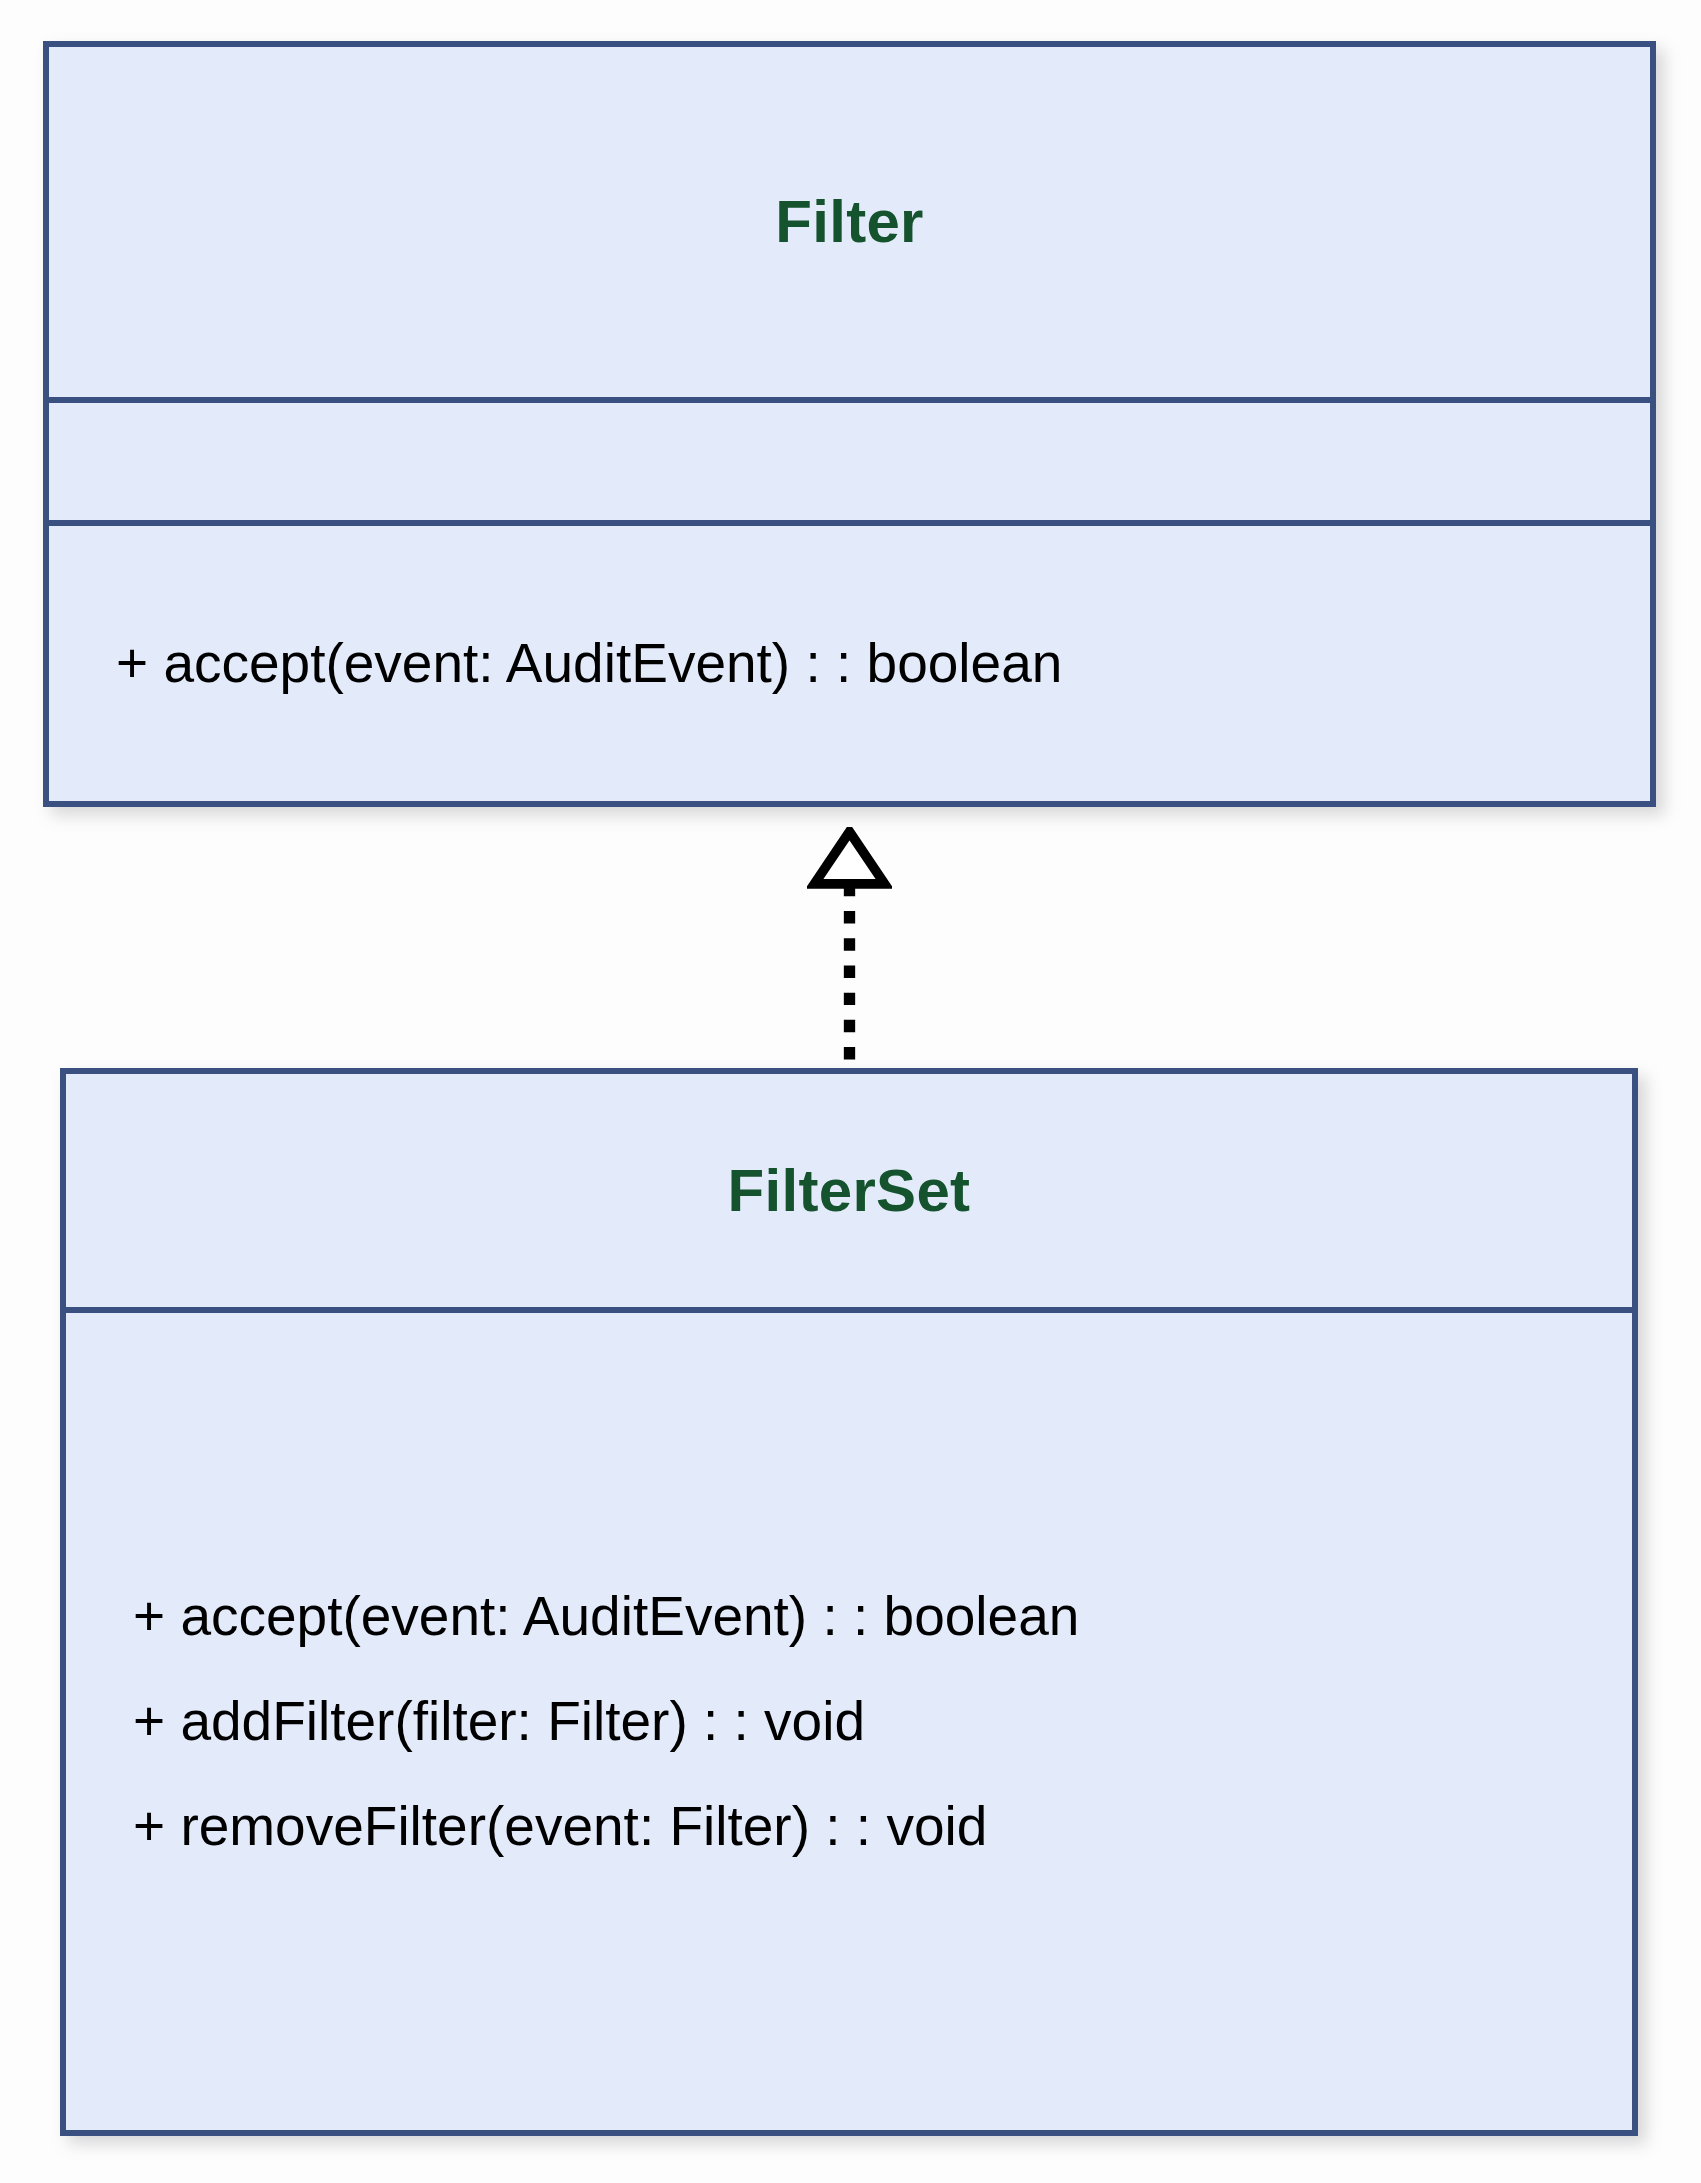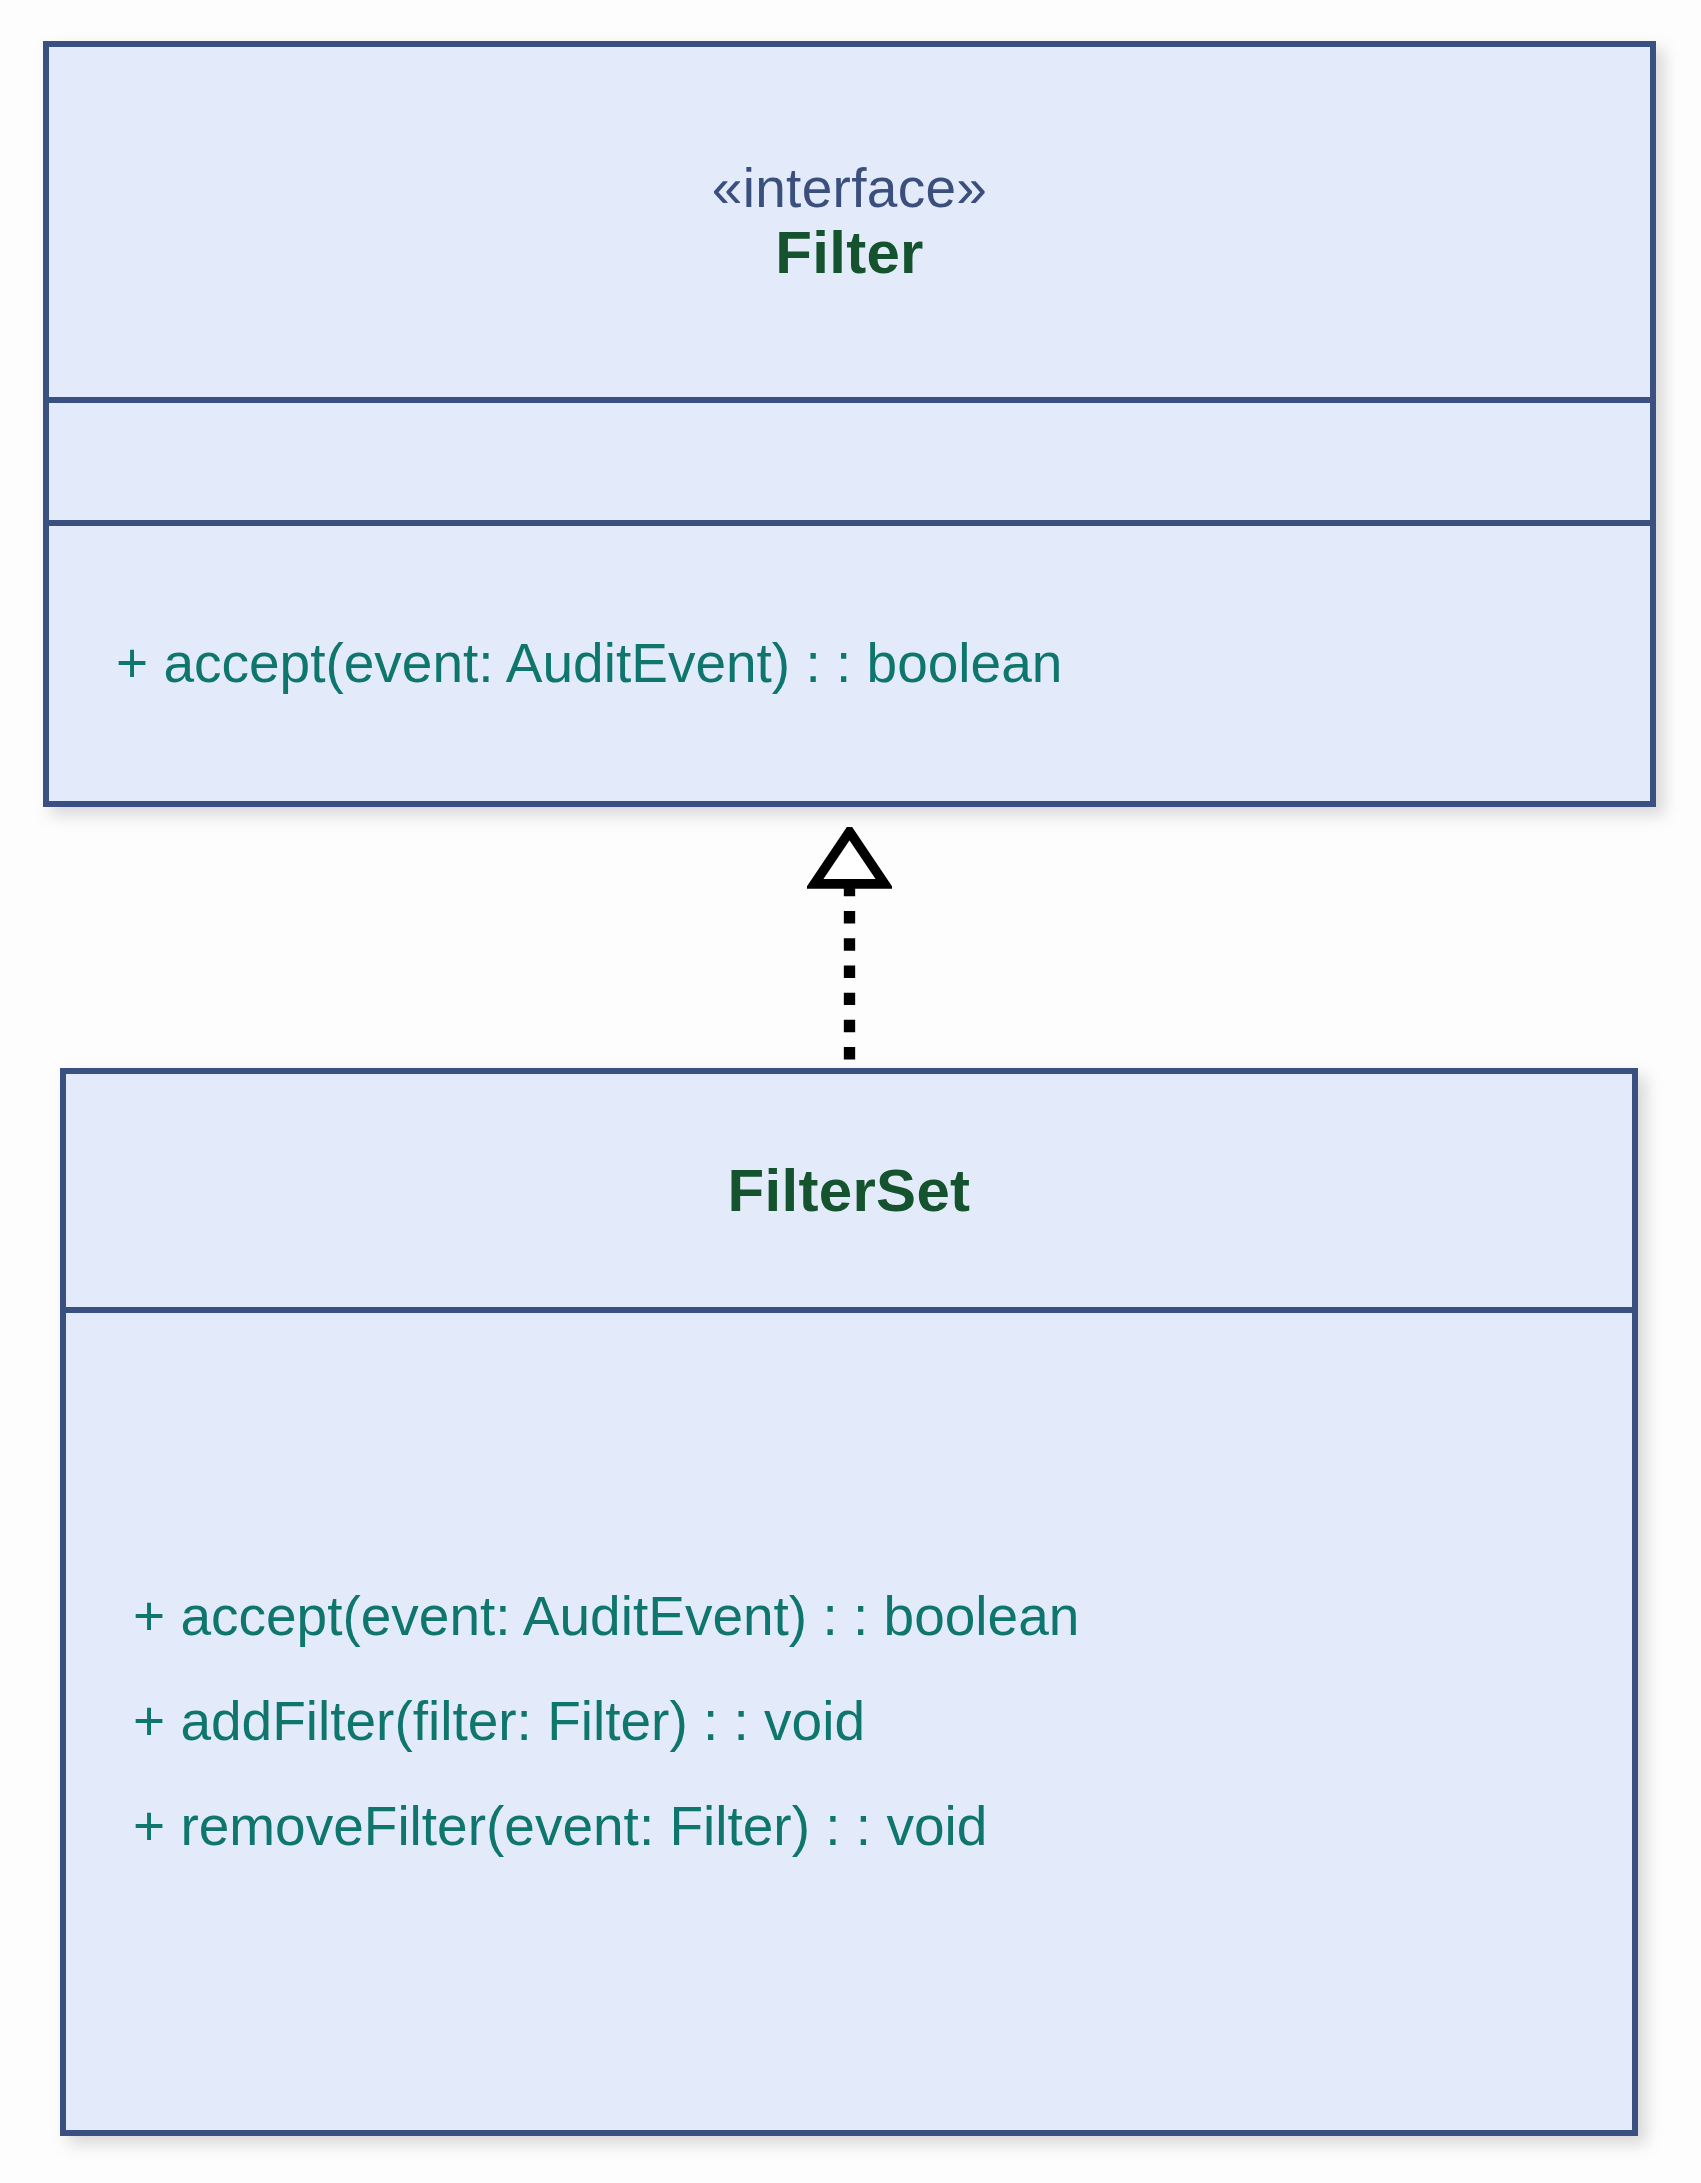--- a/index.html
+++ b/index.html
@@ -72,21 +72,21 @@
   
   .members {
     padding-left: 67px;
     padding-right: 34px;
     color: #3b4f7d;
     font-size: 55px;
     line-height: 1.0;
   }
   .member-row {
     white-space: nowrap;
-    color: #0f766e;
+    color: #000000;
     font-size: 55px;
   }
 
   
   .realization {
     position: absolute;
   }
 
   
   #filter-class {
@@ -126,21 +126,20 @@
   }
 </style>
 </head>
 <body>
 
 <div id="canvas">
 
   <div class="uml-class" id="filter-class">
 
     <div class="compartment cmp-header" id="filter-header">
-      <div class="stereotype">«interface»</div>
       <div class="class-name">Filter</div>
     </div>
 
     <div class="compartment divider-top members" id="filter-attributes">
       
     </div>
 
     <div class="compartment divider-top members" id="filter-methods">
       <div class="member-row">+ accept(event: AuditEvent) : : boolean</div>
     </div>

